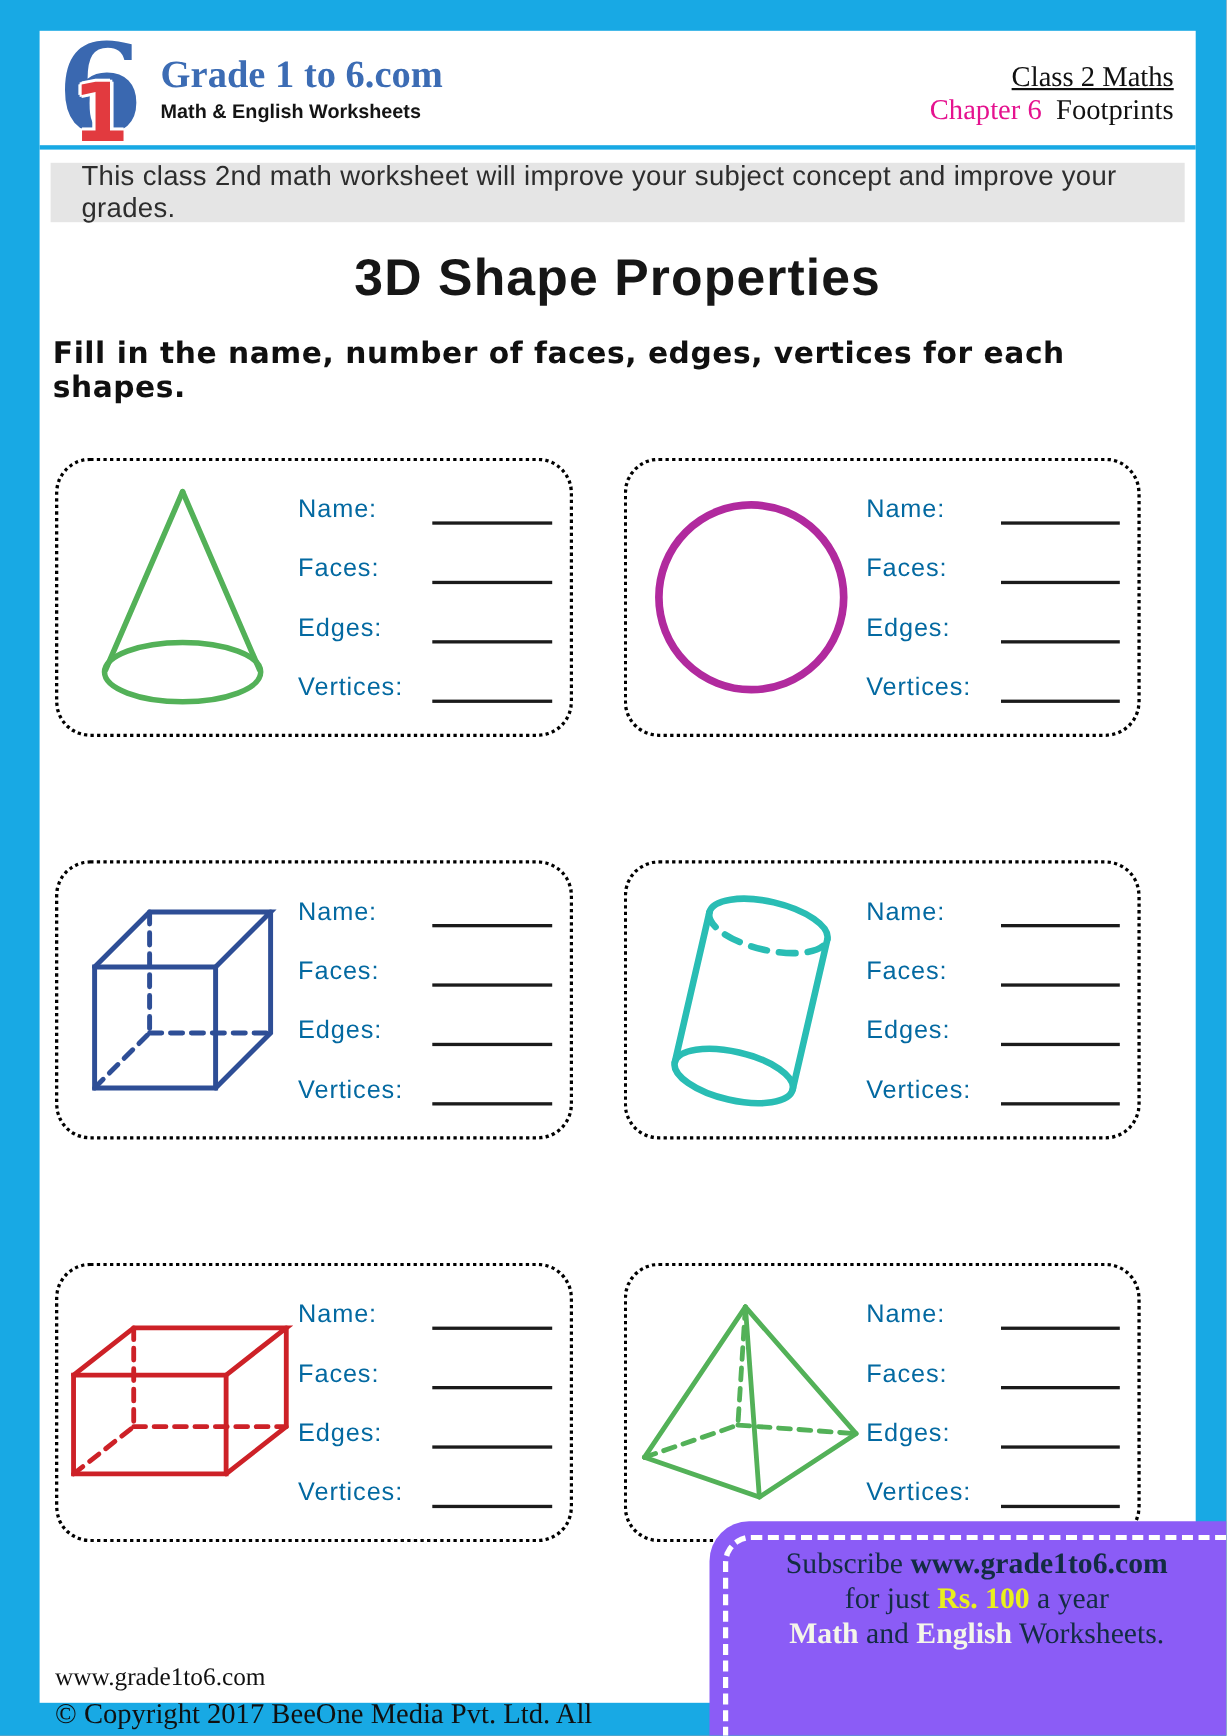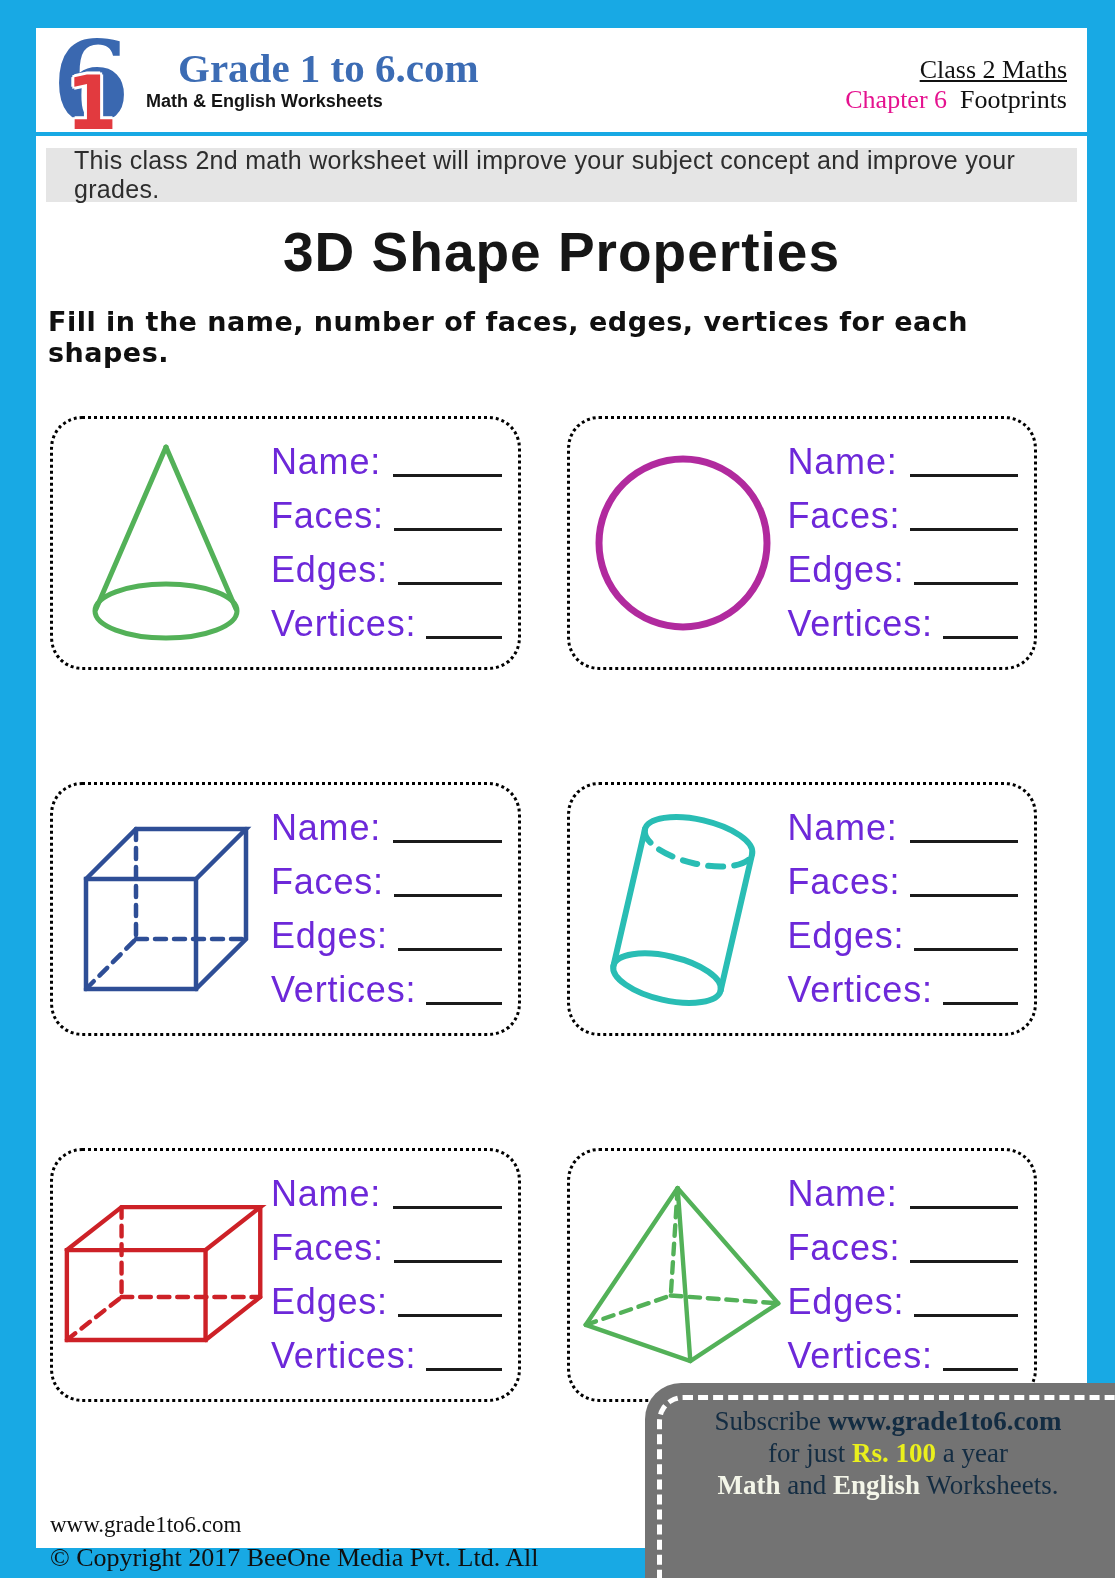--- a/index.html
+++ b/index.html
@@ -26,41 +26,41 @@
   .logo-one {
     position:absolute; left:14px; bottom:-8px;
     font-family:"DejaVu Sans",sans-serif; font-weight:bold;
     font-size:74px; line-height:74px; color:#e23a3f;
     text-shadow:-3px 0 #fff,3px 0 #fff,0 -3px #fff,0 3px #fff,
                 -2px -2px #fff,2px 2px #fff,-2px 2px #fff,2px -2px #fff;
   }
   .logo-text { margin-left:-4px; }
   .logo-title {
     font-family:"Liberation Serif","DejaVu Serif",serif; font-weight:bold;
-    font-size:41px; color:#3c6cb4; line-height:38px;margin-left:32px;
+    font-size:35px; color:#3c6cb4; line-height:38px;
   }
   .logo-sub { font-size:18px; font-weight:600; color:#141414; line-height:28px; }
   .exam-info {
     text-align:right; font-family:"Liberation Serif","DejaVu Serif",serif;
     color:#111; line-height:30px; padding-top:6px;
   }
   .boards { font-weight:bold; font-size:27px; }
   .grade-subject { font-size:26px;text-decoration:underline; }
   .chapter-line { font-weight:normal; font-size:26px; }
   .chapter-num { color:#e5128f; }
   .separator { height:4px; background:#18a9e4; }
   
   .banner {
     margin:12px 10px 0 10px; height:54px; background:#e5e5e5;
     display:flex; align-items:center; padding-left:28px;
     font-size:25px; color:#2d2d2d; letter-spacing:0.3px;
   }
   
   .title {
-    margin:24px 0 0 0; text-align:center; font-size:55px; font-weight:800;
+    margin:24px 0 0 0; text-align:center; font-size:47px; font-weight:800;
     color:#161616; letter-spacing:1px; line-height:52px;
     font-family:"Liberation Sans","DejaVu Sans",sans-serif;
   }
   .instruction {
     margin:28px 10px 0 12px; font-family:"DejaVu Sans",sans-serif;
     font-weight:bold; font-size:27px; color:#101010; letter-spacing:0.5px;
   }
   
   .grid {
     margin:48px 50px 0 14px; display:grid;
@@ -73,40 +73,40 @@
   }
   .shape-area {
     width:210px; flex:none; display:flex; justify-content:center; align-items:center;
   }
   .fields {
     flex:1; display:flex; flex-direction:column; justify-content:center;
     gap:24px; padding-right:6px;
   }
   .field-row { display:flex; align-items:flex-end; height:30px; }
   .field-label {
-    min-width:112px; font-size:36px; color:#6d28d9; letter-spacing:0.8px;
+    min-width:112px; font-size:23px; color:#0369a1; letter-spacing:0.8px;
     line-height:30px;
     margin-top:20px;
   }
   .blank {
     flex:1; margin-left:10px; border-bottom:3px solid #1b1b1b; height:24px;
     max-width:132px;
   }
   svg { display:block; }
   
   .footer {
     margin:108px 0 0 14px; width:560px;
     font-family:"Liberation Serif","DejaVu Serif",serif; color:#101010;
   }
   .footer-site { font-size:23px; line-height:30px; }
   .footer-copy { font-size:26px; line-height:36px; }
   
   .subscribe {
     position:absolute; left:645px; top:1383px; right:0; bottom:0;
-    background:#737373; border-top-left-radius:36px;
+    background:#8b5cf6; border-top-left-radius:36px;
   }
   .subscribe-border {
     position:absolute; left:12px; top:12px; right:-8px; bottom:-8px;
     border:5px dashed #fff; border-right:none; border-bottom:none;
     border-top-left-radius:26px; pointer-events:none;
   }
   .subscribe-text {
     position:relative; padding:22px 14px 0 30px; text-align:center;
     font-family:"Liberation Serif","DejaVu Serif",serif;
     font-size:27px; line-height:32px; color:#132c42;

